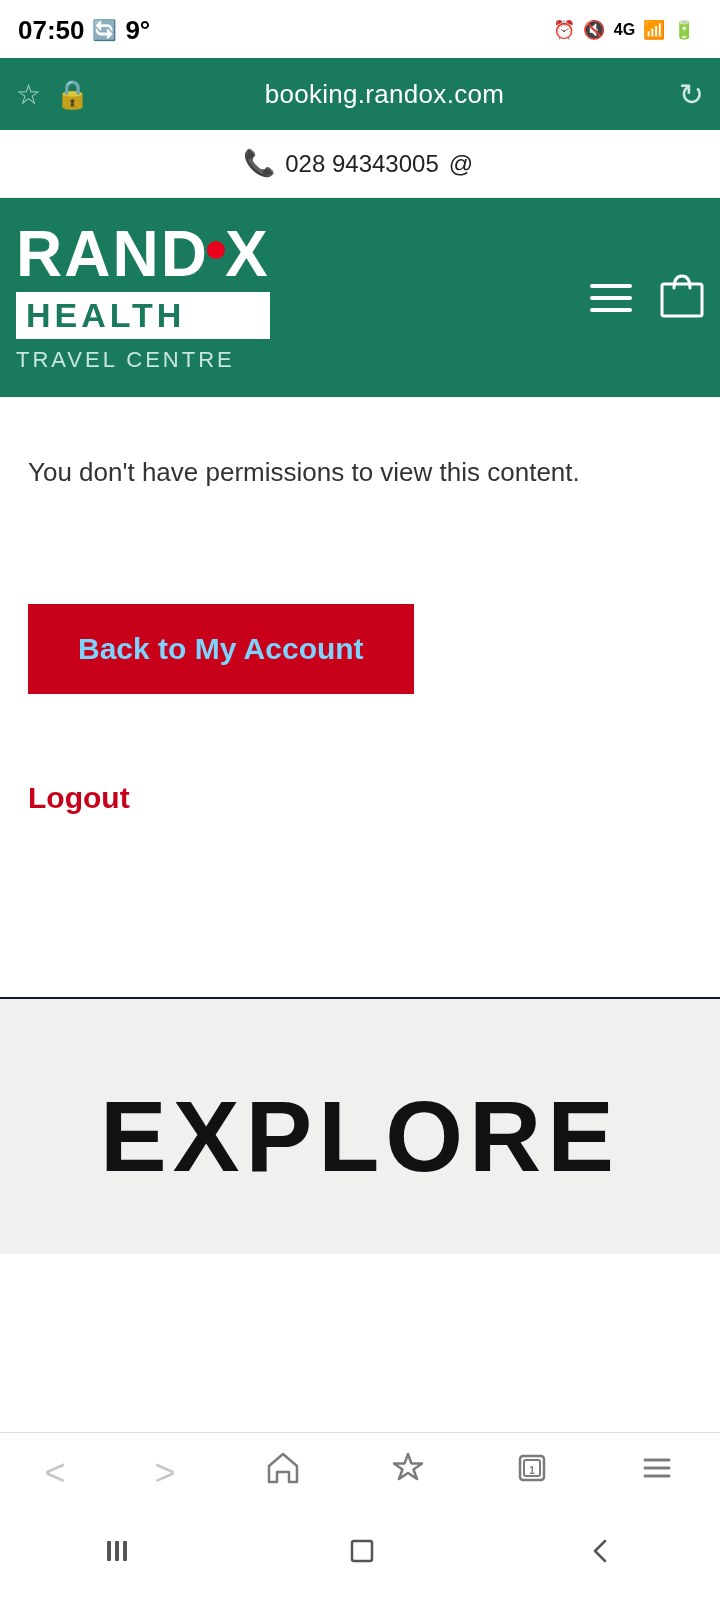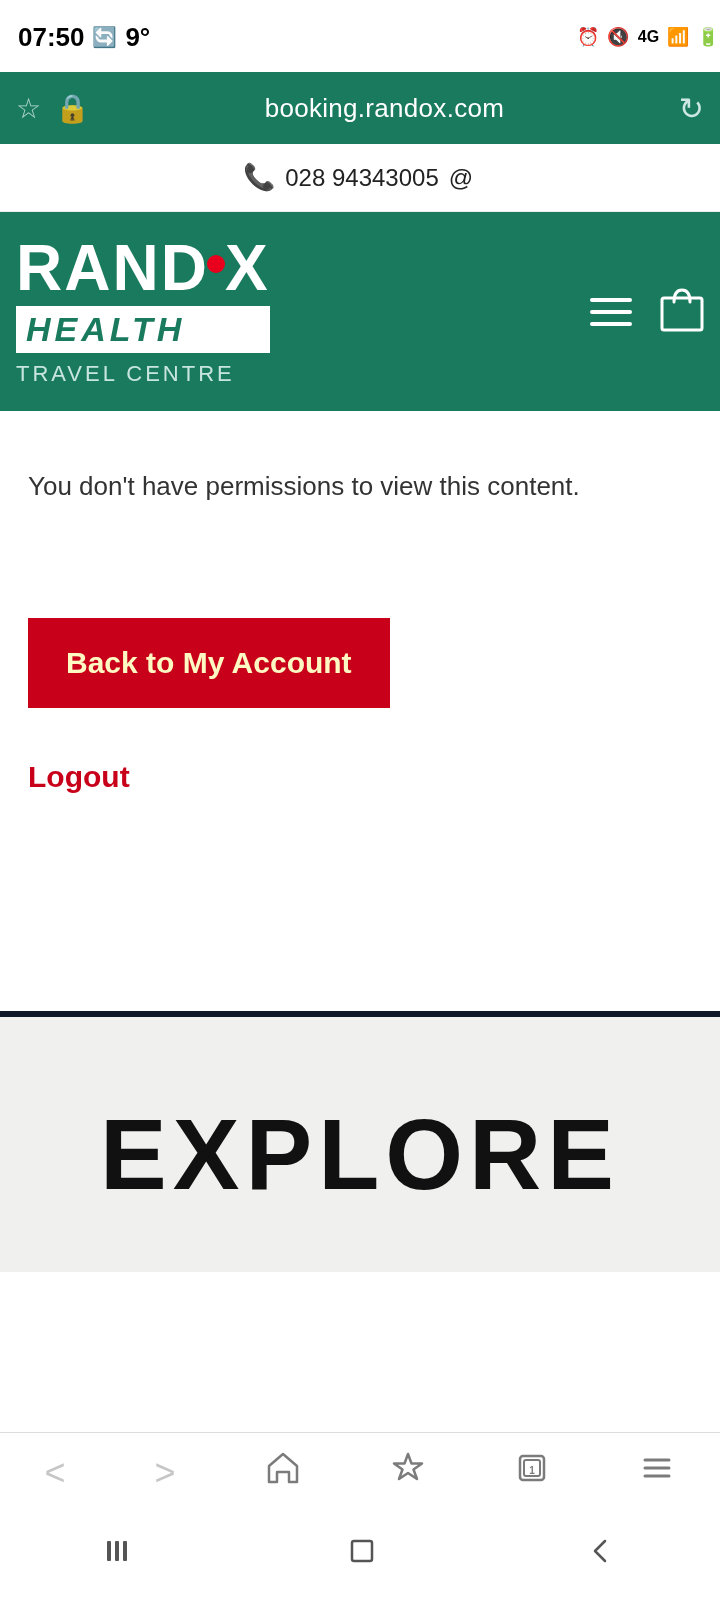--- a/index.html
+++ b/index.html
@@ -12,22 +12,22 @@
       background: #fff;
       overflow-x: hidden;
     }
 
     
     .status-bar {
       background: #fff;
       display: flex;
       align-items: center;
       justify-content: space-between;
-      padding: 10px 0 8px 18px;
-      height: 72px;
+      padding: 10px 24px 8px 18px;
+      height: 58px;
     }
     .status-left {
       display: flex;
       align-items: center;
       gap: 8px;
       font-size: 26px;
       font-weight: bold;
       color: #000;
     }
     .status-left .status-icon {
@@ -123,21 +123,20 @@
       border-radius: 50%;
       margin-left: -8px;
       position: relative;
       top: -4px;
     }
 
     .logo-health-bar {
       background: #fff;
       padding: 4px 10px;
       margin-top: 4px;
-      font-style: italic;
     }
 
     .logo-health-text {
       font-size: 34px;
       font-weight: 900;
       color: #1a7a5e;
       letter-spacing: 4px;
     }
 
     .logo-travel-text {
@@ -184,44 +183,44 @@
 
     .permission-text {
       font-size: 26px;
       color: #333;
       margin-bottom: 116px;
     }
 
     .back-account-btn {
       display: inline-block;
       background: #c8001a;
-      color: #fef9c3;
+      color: #7dd3fc;
       font-size: 30px;
       font-weight: bold;
-      padding: 28px 38px;
+      padding: 28px 50px;
       border: none;
       cursor: pointer;
-      margin-bottom: 52px;
+      margin-bottom: 87px;
       min-width: 320px;
     }
 
     .logout-link {
       display: block;
       font-size: 30px;
       color: #c8001a;
       font-weight: bold;
       text-decoration: none;
       cursor: pointer;
       margin-bottom: 60px;
     }
 
     
     .explore-section {
       background: #f0f0ee;
-      border-top: 6px solid #0f172a;
+      border-top: 2px solid #0f172a;
       padding: 80px 28px 60px 28px;
       text-align: center;
       min-height: 220px;
     }
 
     .explore-title {
       font-size: 100px;
       font-weight: 900;
       color: #111;
       letter-spacing: 6px;

